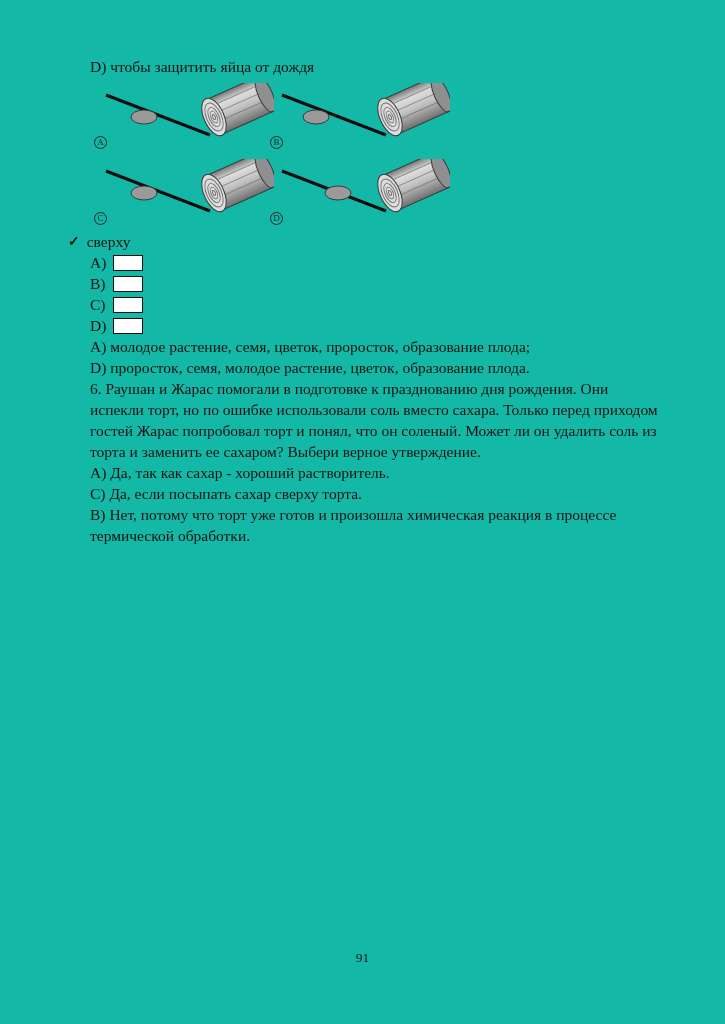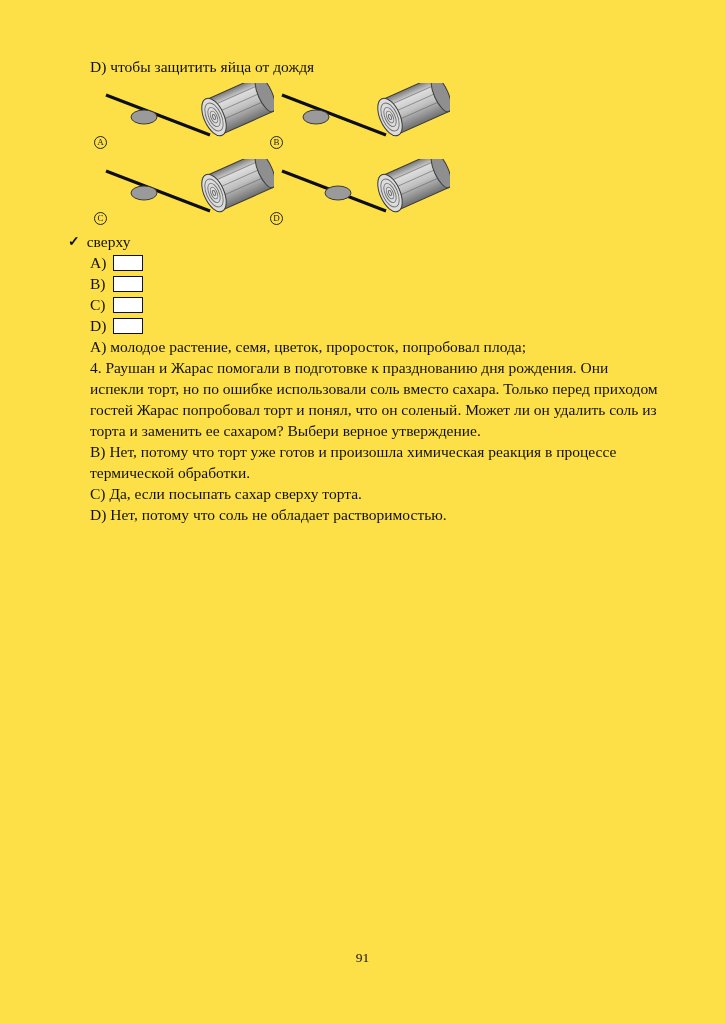--- a/index.html
+++ b/index.html
@@ -1,20 +1,20 @@
 <!DOCTYPE html>
 <html><head>
 <meta charset="utf-8">
 <style>
   * { margin:0; padding:0; box-sizing:border-box; }
   html,body { background:#ffffff; }
   .page {
     position:relative;
     width:725px; height:1024px;
-    background:#fde047;
+    background:#14b8a6;
     font-family:"Liberation Serif", serif;
     color:#111111;
     overflow:hidden;
   }
   .content {
     position:absolute;
     left:90px; top:56px;
     width:574px;
     font-size:15.5px;
     line-height:21px;
@@ -191,23 +191,24 @@
       <div class="answer-row">
         <span class="opt-label">C)</span>
         <span class="ansbox"></span>
       </div>
       <div class="answer-row">
         <span class="opt-label">D)</span>
         <span class="ansbox"></span>
       </div>
     </div>
 
-    <p>A) молодое растение, семя, цветок, проросток, попробовал плода;</p>
-
-    <p>4. Раушан и Жарас помогали в подготовке к празднованию дня рождения. Они испекли торт, но по ошибке использовали соль вместо сахара. Только перед приходом гостей Жарас попробовал торт и понял, что он соленый. Может ли он удалить соль из торта и заменить ее сахаром? Выбери верное утверждение.</p>
+    <p>A) молодое растение, семя, цветок, проросток, образование плода;</p>
+    <p>D) проросток, семя, молодое растение, цветок, образование плода.</p>
+
+    <p>6. Раушан и Жарас помогали в подготовке к празднованию дня рождения. Они испекли торт, но по ошибке использовали соль вместо сахара. Только перед приходом гостей Жарас попробовал торт и понял, что он соленый. Может ли он удалить соль из торта и заменить ее сахаром? Выбери верное утверждение.</p>
+    <p>A)  Да, так как сахар - хороший растворитель.</p>
+    <p>C)  Да, если посыпать сахар сверху торта.</p>
     <p>B)  Нет, потому что торт уже готов и произошла химическая реакция в процессе термической обработки.</p>
-    <p>C)  Да, если посыпать сахар сверху торта.</p>
-    <p>D)  Нет, потому что соль не обладает растворимостью.</p>
 
   </div>
 
   <div class="page-number">91</div>
 </div>
 
 </body></html>

